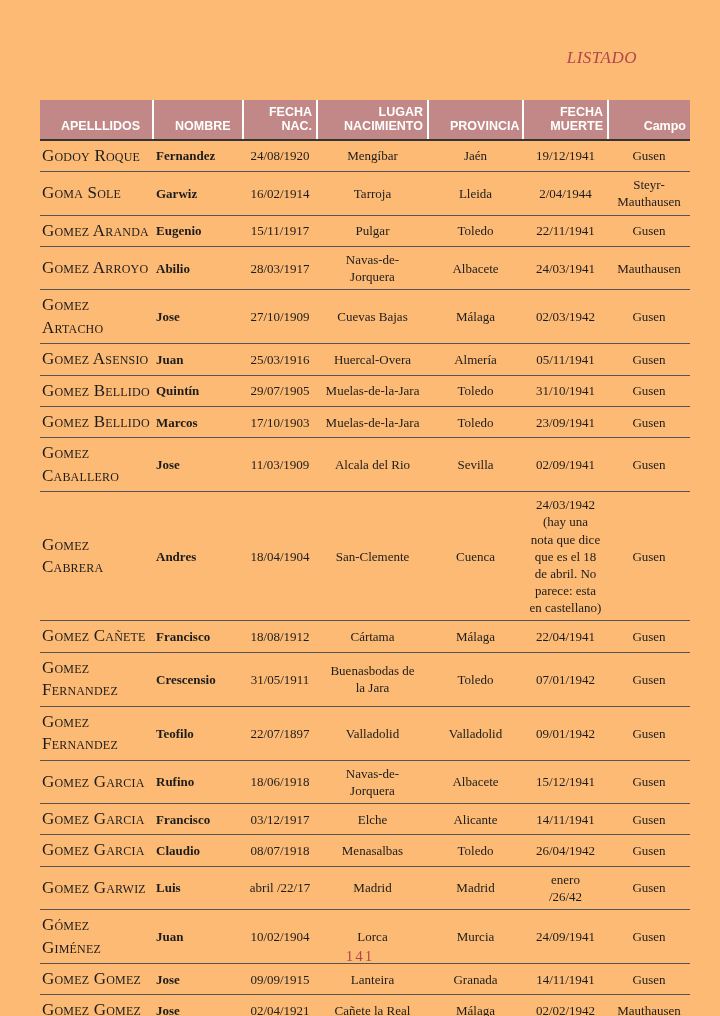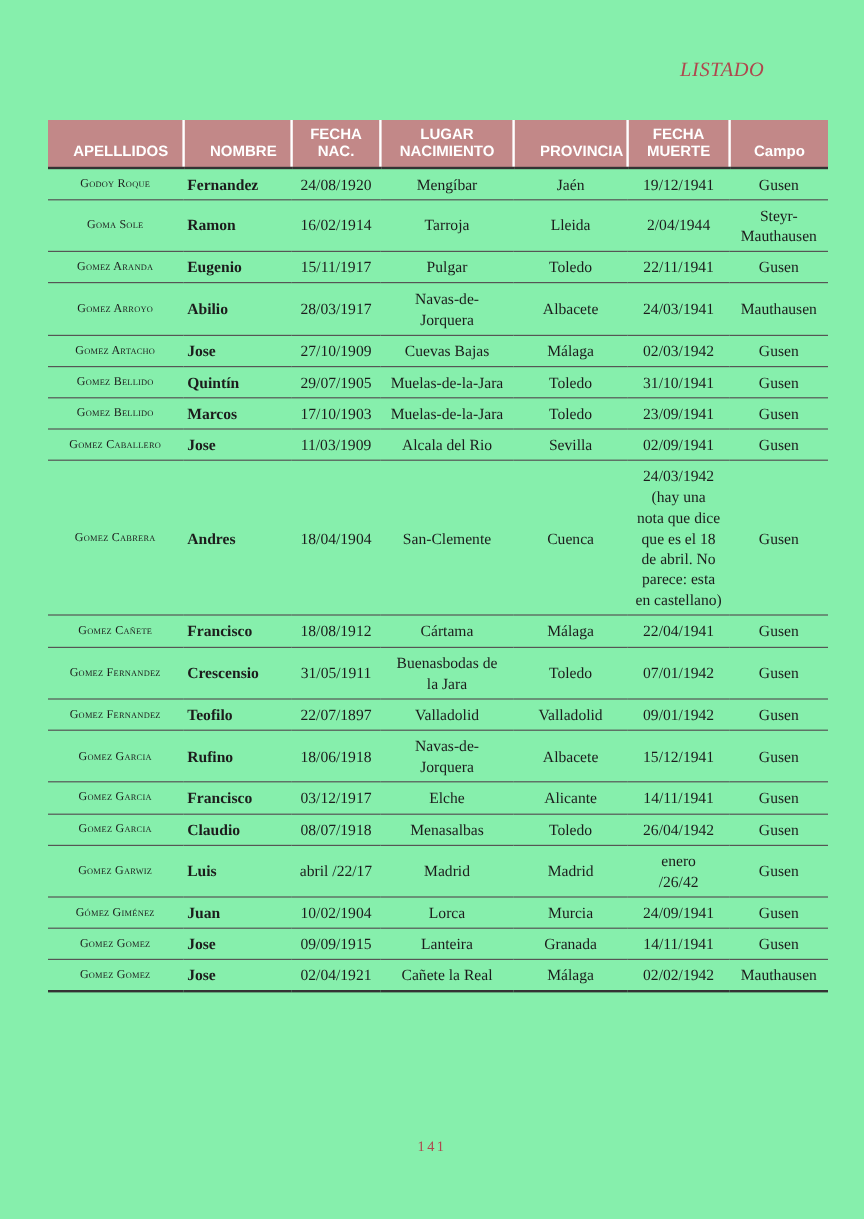--- a/index.html
+++ b/index.html
@@ -12,21 +12,21 @@
   }
   *{margin:0;padding:0;box-sizing:border-box;}
   html,body{background:#ffffff;}
   body{
     width:720px;height:1016px;
     font-family:"Liberation Serif","DejaVu Serif",serif;
     color:var(--body-text);
     position:relative;
     overflow:hidden;
   }
-  .sheet{position:relative;width:720px;height:1016px;background:#86efac;}
+  .sheet{position:relative;width:720px;height:1016px;background:#fdba74;}
 
   .running-head{
     position:absolute;top:48px;right:83px;
     font-family:"Liberation Serif","DejaVu Serif",serif;
     font-style:italic;
     font-size:17px;
     letter-spacing:0.5px;
     color:var(--accent-red);
   }
 
@@ -51,49 +51,49 @@
     font-weight:bold;
     font-size:12.5px;
     line-height:1.15;
     vertical-align:bottom;
     padding:5px 4px 5px 4px;
     white-space:pre-line;
     border-bottom:2px solid var(--rule-heavy);
   }
   thead th + th{border-left:2px solid #ffffff;}
   thead th.a-left{text-align:left;padding-left:21px;}
-  thead th.a-center{text-align:center;}
+  thead th.a-center{text-align:right;}
 
   tbody td{
     font-size:13px;
     line-height:1.32;
     padding:4px 3px;
     vertical-align:middle;
     white-space:pre-line;
     border-bottom:1px solid var(--rule);
     text-align:center;
   }
   tbody tr:last-child td{border-bottom:2px solid var(--rule-heavy);}
   tbody td.c-apellidos{
-    text-align:center;
+    text-align:left;
     padding-left:2px;
     font-variant:small-caps;
     letter-spacing:0.2px;
-    font-size:10px;
+    font-size:17px;
   }
   tbody td.c-nombre{
     text-align:left;
     font-weight:bold;
     margin-top:21px;
   }
 
   .page-number{
     position:absolute;top:948px;left:0;width:720px;
     text-align:center;
-    font-size:12px;
+    font-size:15px;
     letter-spacing:2px;
     color:var(--accent-red);
     font-variant-numeric:oldstyle-nums;
   }
 </style>
 </head>
 <body>
 
 <div class="sheet">
 
@@ -128,21 +128,21 @@
           <td class="c-apellidos">Godoy Roque</td>
           <td class="c-nombre">Fernandez</td>
           <td class="c-fecha_nac">24/08/1920</td>
           <td class="c-lugar">Mengíbar</td>
           <td class="c-provincia">Jaén</td>
           <td class="c-fecha_muerte">19/12/1941</td>
           <td class="c-campo">Gusen</td>
         </tr>
         <tr>
           <td class="c-apellidos">Goma Sole</td>
-          <td class="c-nombre">Ramon</td>
+          <td class="c-nombre">Garwiz</td>
           <td class="c-fecha_nac">16/02/1914</td>
           <td class="c-lugar">Tarroja</td>
           <td class="c-provincia">Lleida</td>
           <td class="c-fecha_muerte">2/04/1944</td>
           <td class="c-campo">Steyr-
 Mauthausen</td>
         </tr>
         <tr>
           <td class="c-apellidos">Gomez Aranda</td>
           <td class="c-nombre">Eugenio</td>
@@ -162,20 +162,29 @@
           <td class="c-fecha_muerte">24/03/1941</td>
           <td class="c-campo">Mauthausen</td>
         </tr>
         <tr>
           <td class="c-apellidos">Gomez Artacho</td>
           <td class="c-nombre">Jose</td>
           <td class="c-fecha_nac">27/10/1909</td>
           <td class="c-lugar">Cuevas Bajas</td>
           <td class="c-provincia">Málaga</td>
           <td class="c-fecha_muerte">02/03/1942</td>
+          <td class="c-campo">Gusen</td>
+        </tr>
+        <tr>
+          <td class="c-apellidos">Gomez Asensio</td>
+          <td class="c-nombre">Juan</td>
+          <td class="c-fecha_nac">25/03/1916</td>
+          <td class="c-lugar">Huercal-Overa</td>
+          <td class="c-provincia">Almería</td>
+          <td class="c-fecha_muerte">05/11/1941</td>
           <td class="c-campo">Gusen</td>
         </tr>
         <tr>
           <td class="c-apellidos">Gomez Bellido</td>
           <td class="c-nombre">Quintín</td>
           <td class="c-fecha_nac">29/07/1905</td>
           <td class="c-lugar">Muelas-de-la-Jara</td>
           <td class="c-provincia">Toledo</td>
           <td class="c-fecha_muerte">31/10/1941</td>
           <td class="c-campo">Gusen</td>

